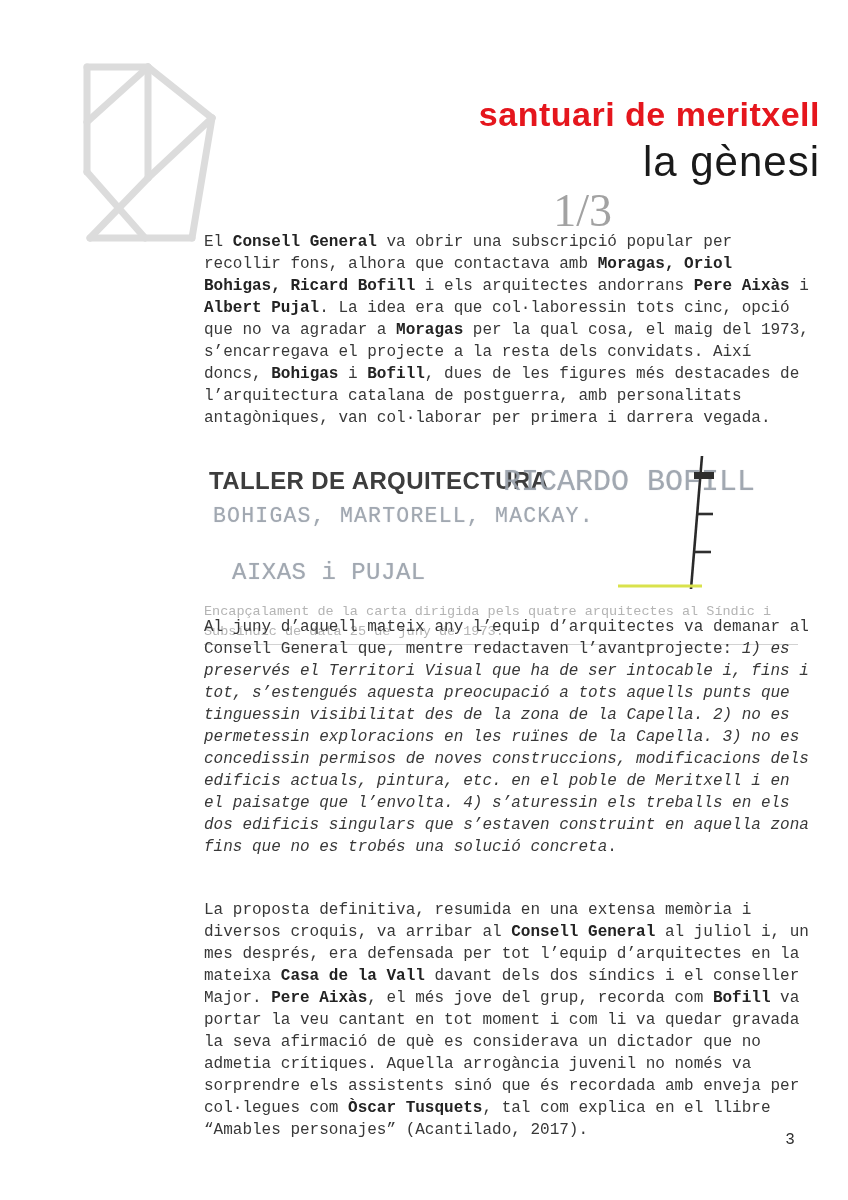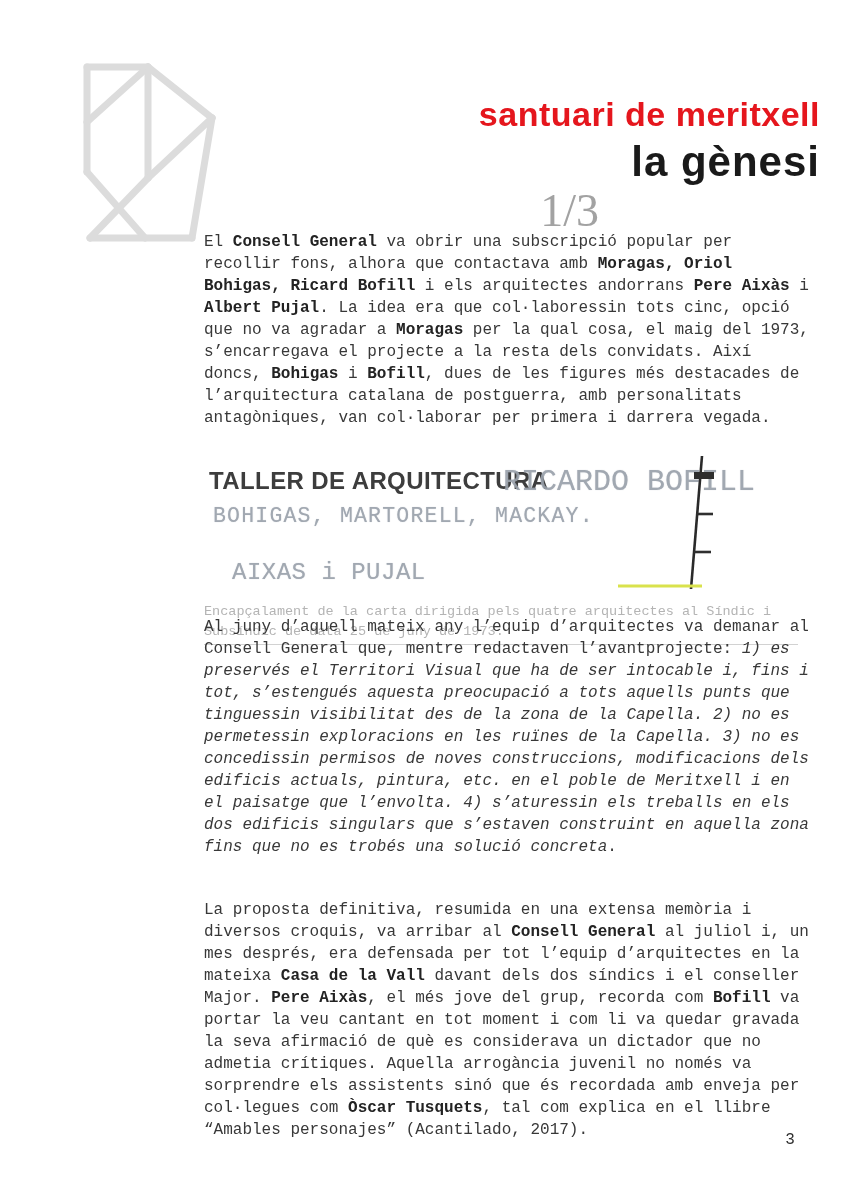--- a/index.html
+++ b/index.html
@@ -12,25 +12,25 @@
   }
   
   .logo{position:absolute;left:80px;top:58px;}
   .title{
     position:absolute;right:28px;top:97px;
     font-size:34px;font-weight:bold;letter-spacing:.5px;
     color:#e5161d;white-space:nowrap;line-height:1;margin-left:48px;
   }
   .subtitle{
     position:absolute;right:28px;top:141px;
-    font-size:42px;font-weight:700;letter-spacing:1px;
+    font-size:42px;font-weight:400;letter-spacing:1px;
     color:#1a1a1a;white-space:nowrap;line-height:1;
   }
   .page-indicator{
-    position:absolute;right:249px;top:188px;
+    position:absolute;right:236px;top:188px;
     font-family:"Liberation Serif",serif;
     font-size:46px;color:#a2a2a2;line-height:1;white-space:nowrap;
   }
   
   .para{
     position:absolute;left:204px;width:608px;
     font-family:"Liberation Mono",monospace;
     font-size:16px;line-height:22px;color:#383838;
     white-space:normal;
   }

